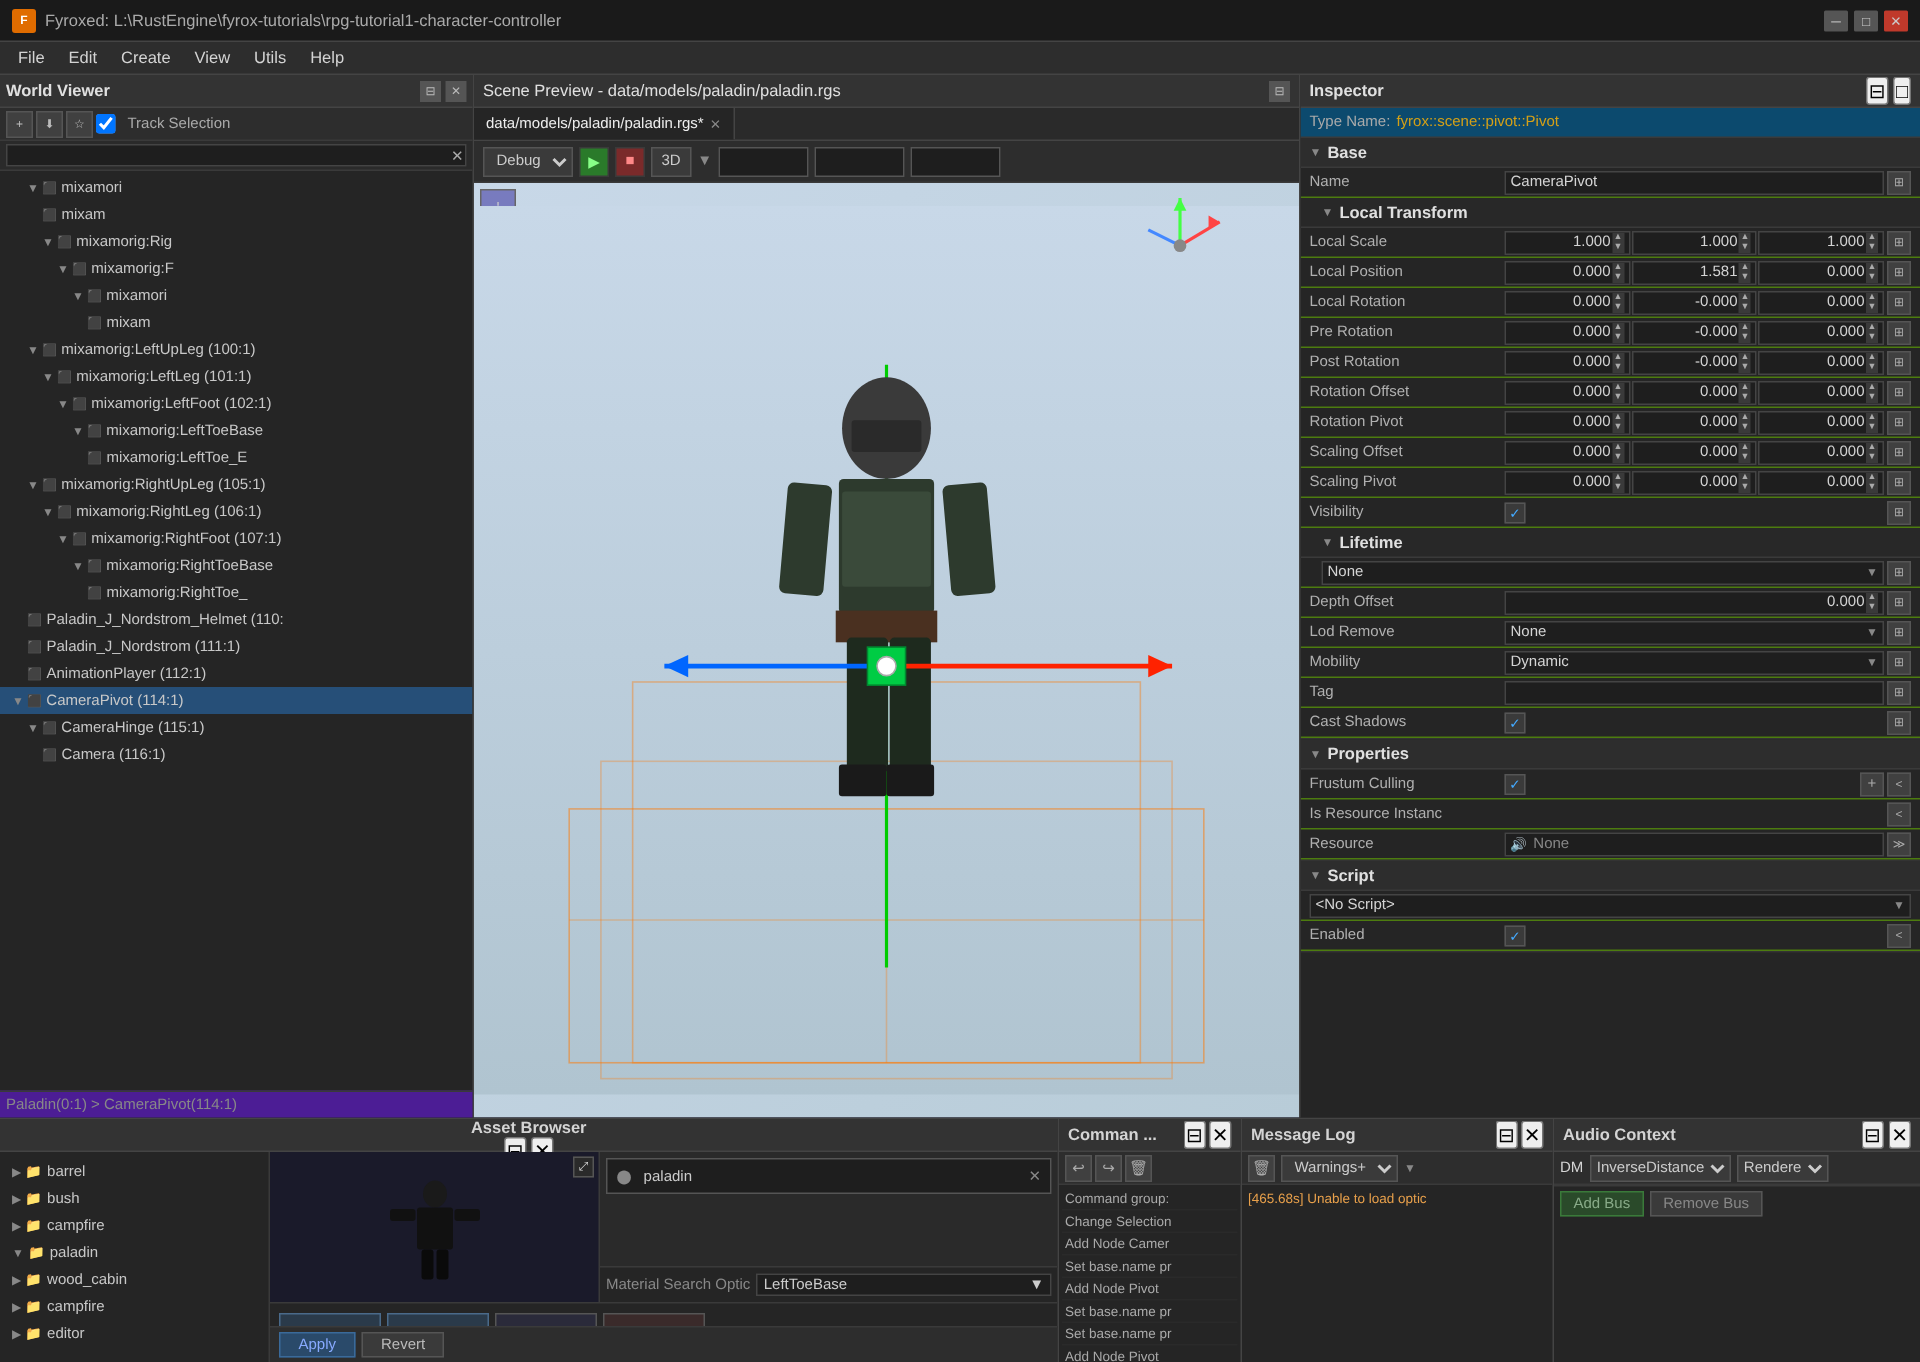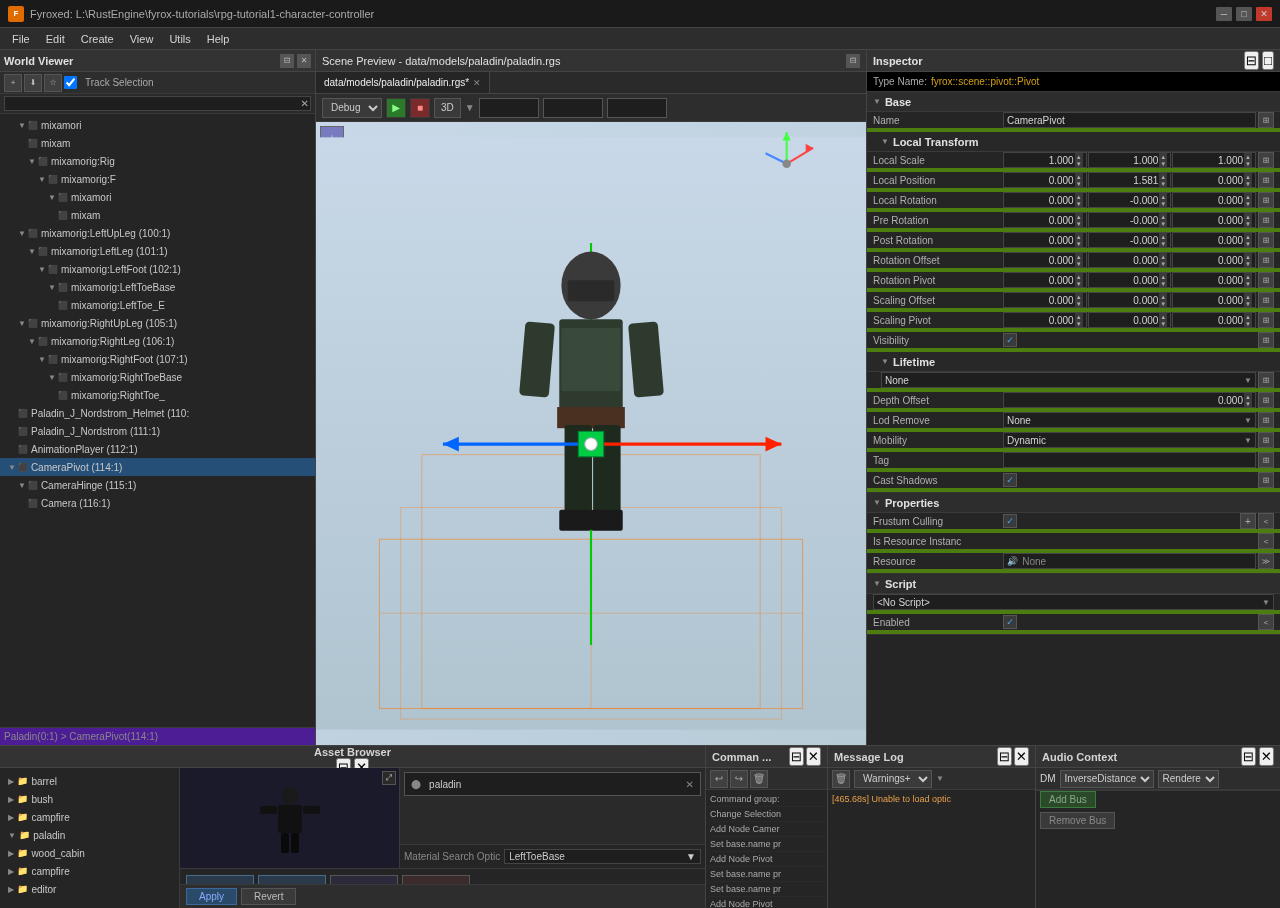--- a/index.html
+++ b/index.html
@@ -298,21 +298,21 @@
       padding: 0 6px;
       border-bottom: 1px solid #444;
       font-size: 11px;
       font-weight: bold;
       color: #e0e0e0;
     }
     .inspector-header .header-controls { display: flex; gap: 3px; }
 
     .inspector-type {
       height: 20px;
-      background: #000000;
+      background: #0c4a6e;
       display: flex;
       align-items: center;
       padding: 0 6px;
       gap: 4px;
       border-bottom: 1px solid #3a3a3a;
       font-size: 10px;
       color: #aaa;
     }
     .inspector-type .type-name { color: #d4a017; }
 
@@ -339,21 +339,21 @@
       color: #e0e0e0;
       border-bottom: 1px solid #3a3a3a;
     }
     .section-header .arrow { color: #888; font-size: 8px; }
 
     .inspector-row {
       height: 20px;
       display: flex;
       align-items: center;
       padding: 0 6px;
-      border-bottom: 4px solid #4d7c0f;
+      border-bottom: 1px solid #4d7c0f;
     }
     .inspector-row .label {
       width: 130px;
       font-size: 10px;
       color: #b0b0b0;
       flex-shrink: 0;
     }
     .inspector-row .values {
       display: flex;
       gap: 1px;
@@ -729,25 +729,24 @@
       border: 1px solid #444;
       display: flex;
       align-items: center;
       justify-content: center;
       font-size: 10px;
       color: #666;
     }
     .ac-footer {
       height: 24px;
       display: flex;
-      align-items: flex-start;
+      align-items: center;
       gap: 4px;
       padding: 0 4px;
       border-top: 1px solid #3a3a3a;
-      flex-direction: column;
     }
     .ac-footer .add-bus-btn {
       background: #2a4a2a; border: 1px solid #3a7a3a;
       color: #8a8; font-size: 10px; padding: 2px 8px; cursor: pointer;
     }
     .ac-footer .remove-bus-btn {
       background: #3a3a3a; border: 1px solid #555;
       color: #888; font-size: 10px; padding: 2px 8px; cursor: pointer;
     }
 

